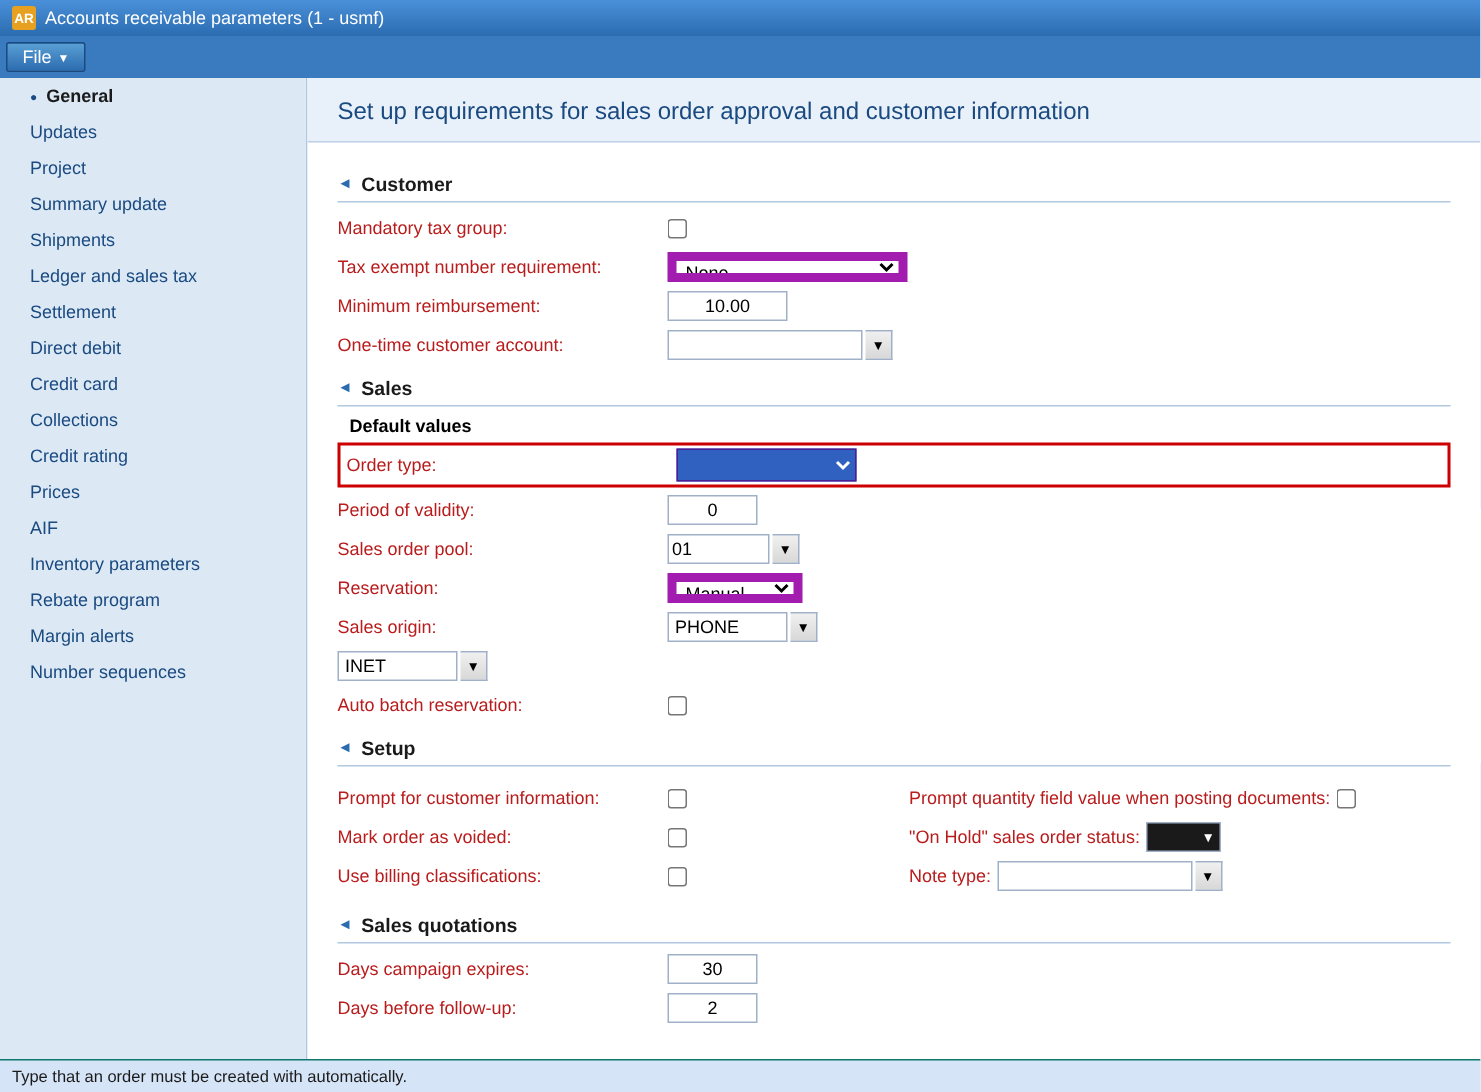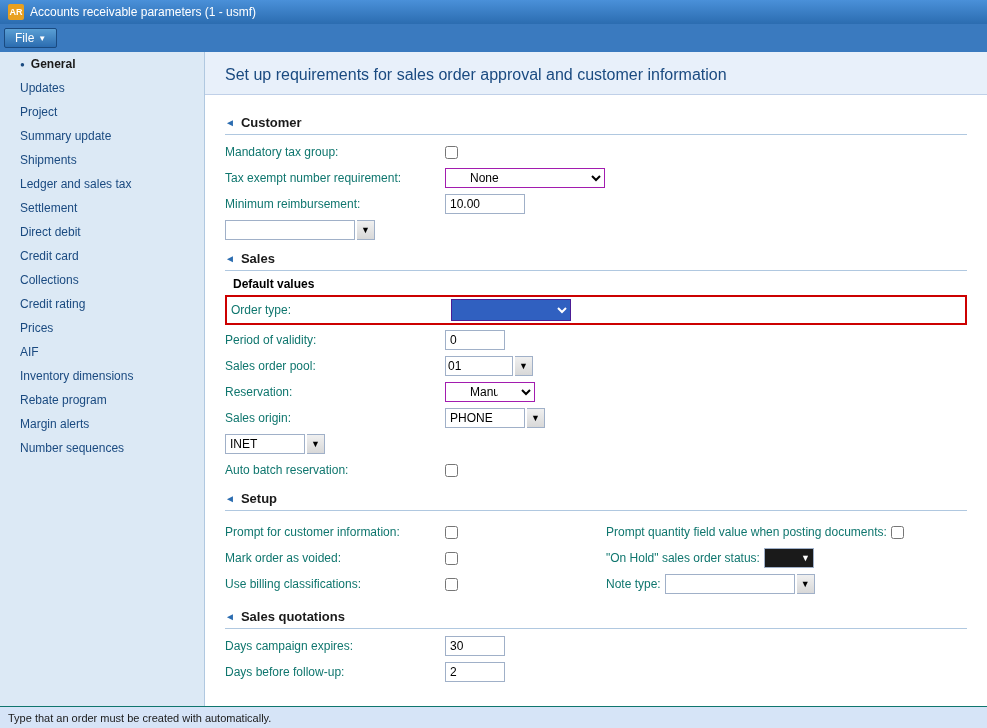--- a/index.html
+++ b/index.html
@@ -116,55 +116,55 @@
 
     
     .form-row {
       display: flex;
       align-items: center;
       margin: 4px 0;
       min-height: 22px;
     }
     .form-label {
       width: 220px;
-      color: #0f766e;
+      color: #b91c1c;
       font-size: 12px;
       flex-shrink: 0;
     }
     .form-control {
       display: flex;
       align-items: center;
       gap: 2px;
     }
 
     input[type="text"], input[type="number"] {
       border: 1px solid #a0b0c8;
       height: 20px;
       padding: 1px 4px;
       font-size: 12px;
       background: white;
     }
     input[type="text"].numeric {
-      text-align: left;
+      text-align: center;
       width: 80px;
     }
     input[type="checkbox"] {
       margin: 0;
     }
 
     .select-wrapper {
       display: flex;
       align-items: center;
     }
     select {
-      border: 1px solid #a21caf;
+      border: 6px solid #a21caf;
       height: 20px;
       font-size: 12px;
       background: white;
-      padding: 0 20px;
+      padding: 0 2px;
     }
 
     .dropdown-btn {
       border: 1px solid #a0b0c8;
       background: linear-gradient(to bottom, #f0f0f0, #d8d8d8);
       height: 20px;
       width: 18px;
       display: flex; align-items: center; justify-content: center;
       cursor: pointer;
       font-size: 9px;
@@ -290,21 +290,21 @@
     <div class="sidebar-item">
       <span>Credit rating</span>
     </div>
     <div class="sidebar-item">
       <span>Prices</span>
     </div>
     <div class="sidebar-item">
       <span>AIF</span>
     </div>
     <div class="sidebar-item">
-      <span>Inventory dimensions</span>
+      <span>Inventory parameters</span>
     </div>
     <div class="sidebar-item">
       <span>Rebate program</span>
     </div>
     <div class="sidebar-item">
       <span>Margin alerts</span>
     </div>
     <div class="sidebar-item">
       <span>Number sequences</span>
     </div>
@@ -339,20 +339,21 @@
       </div>
 
       <div class="form-row">
         <span class="form-label">Minimum reimbursement:</span>
         <div class="form-control">
           <input type="text" class="numeric" value="10.00" style="">
         </div>
       </div>
 
       <div class="form-row">
+        <span class="form-label">One-time customer account:</span>
         <div class="form-control select-wrapper">
           <input type="text" style="width: 130px; height: 20px; border: 1px solid rgb(160, 176, 200); font-size: 12px;">
           <div class="dropdown-btn">▼</div>
         </div>
       </div>
 
       <div class="section-header">
         <span class="collapse-icon">◄</span>
         <span>Sales</span>
       </div>

